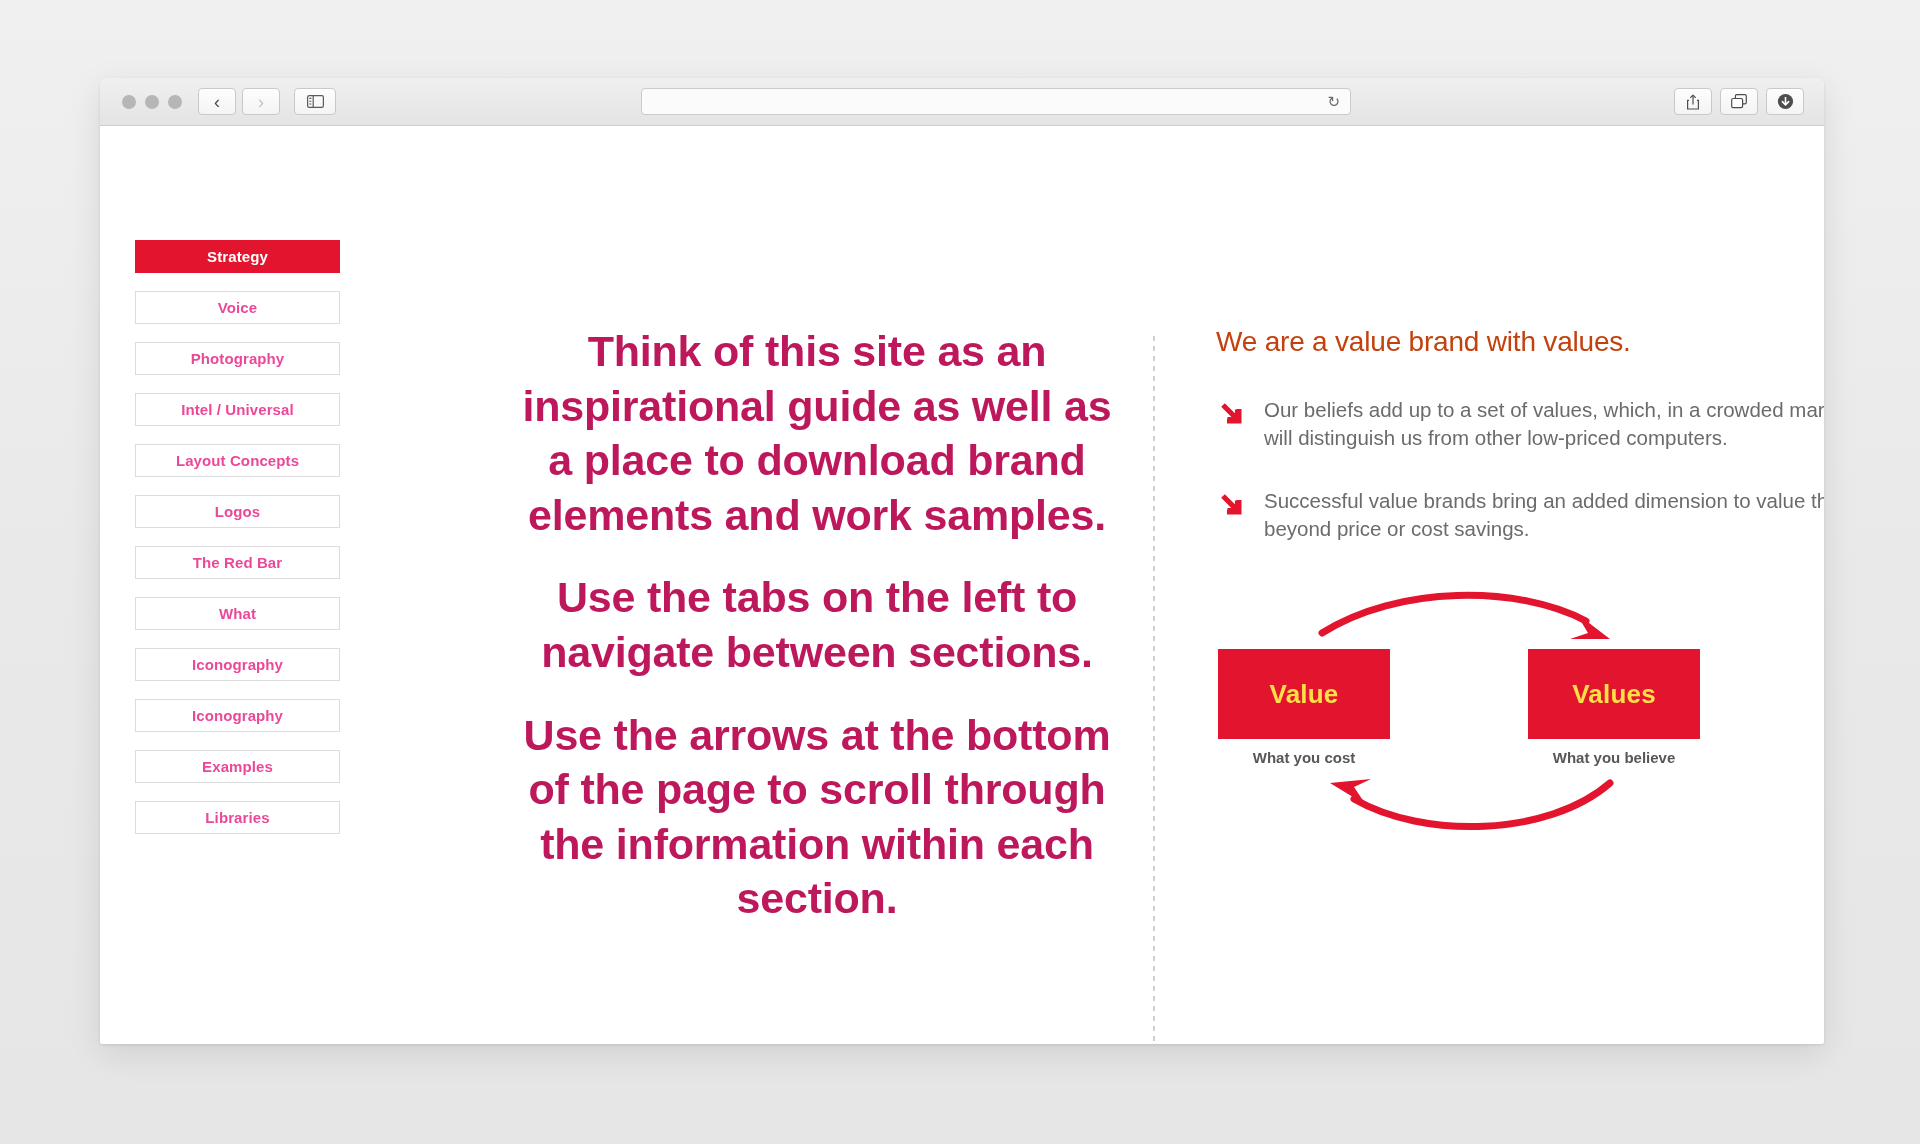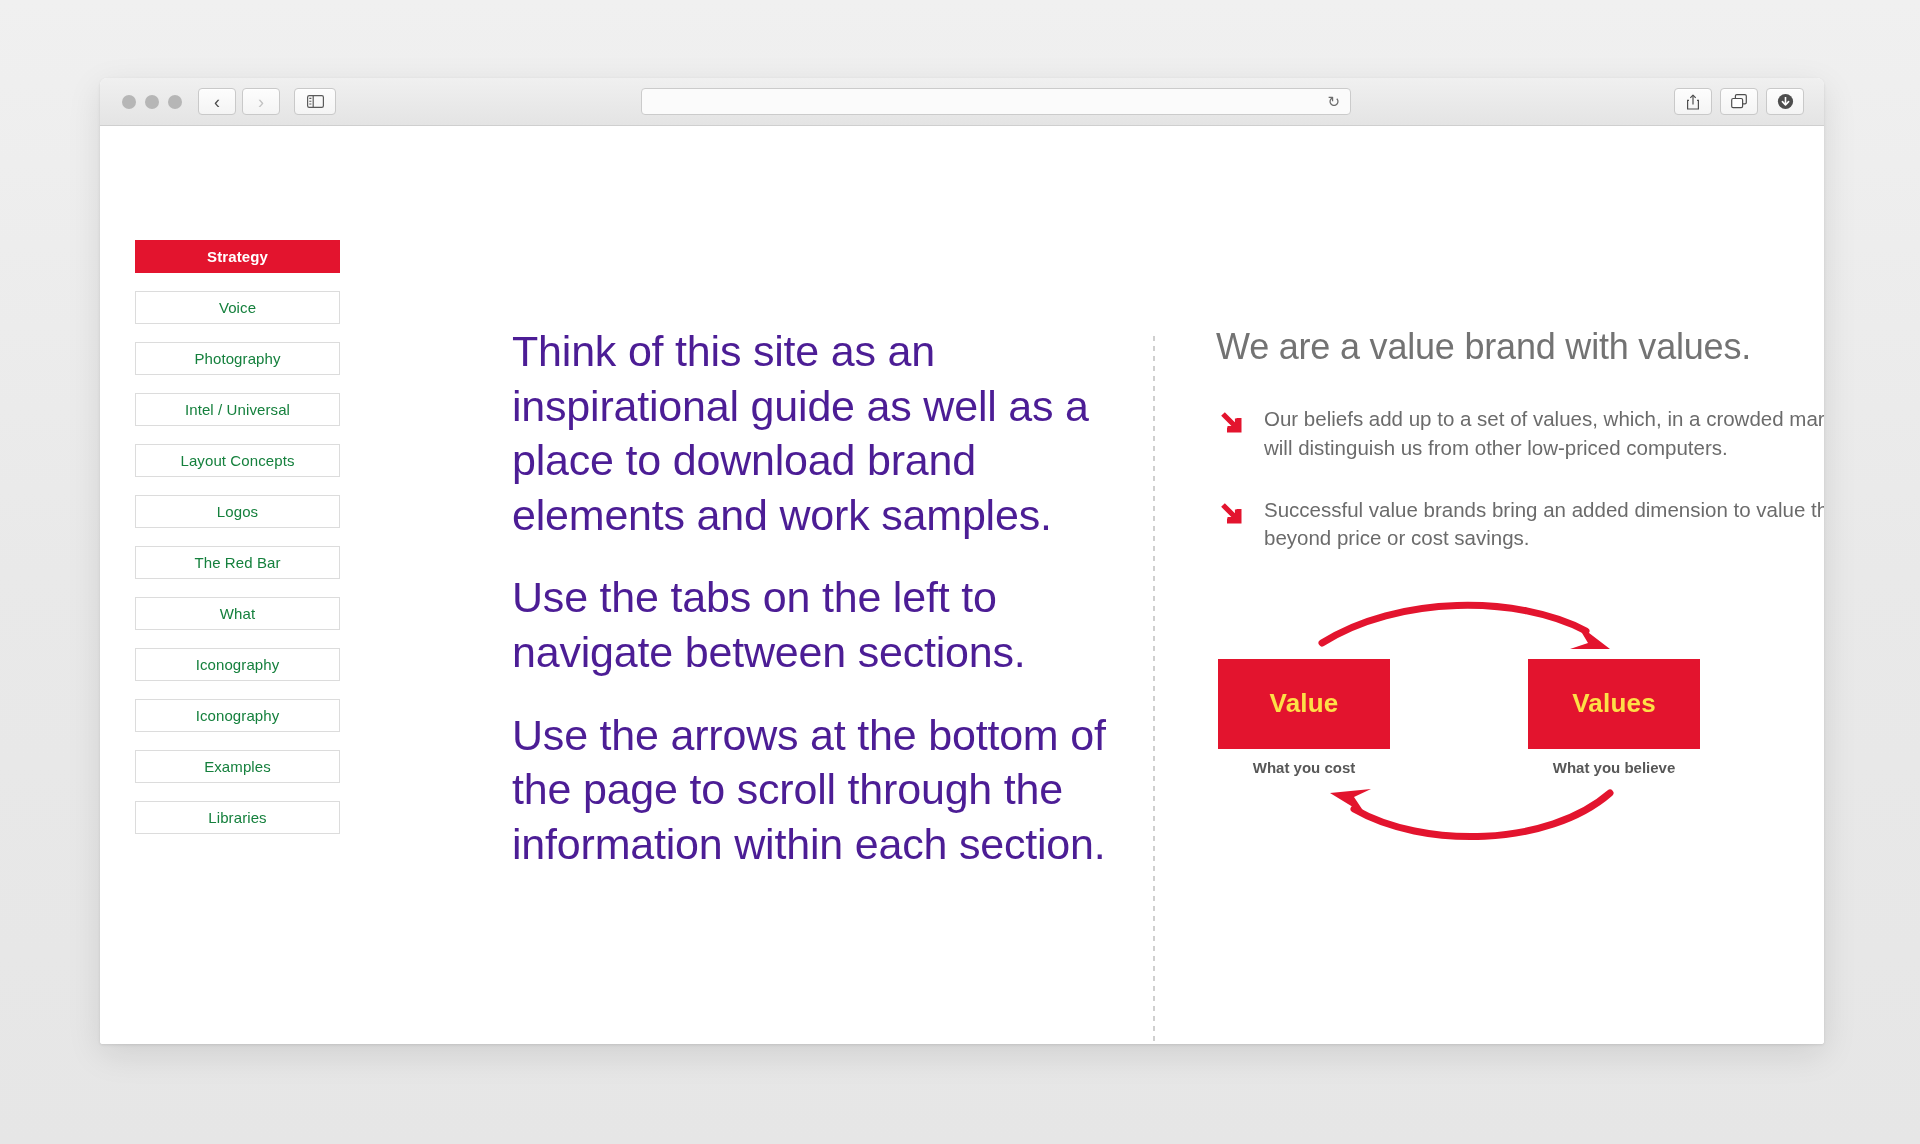--- a/index.html
+++ b/index.html
@@ -129,46 +129,48 @@
     width: 205px;
   }
   .nav-item {
     height: 33px;
     border: 1px solid #dcdcdc;
     background: #ffffff;
     display: flex;
     align-items: center;
     justify-content: center;
     font-size: 15px;
-    color: #15803d;
+    color: #ec4899;
     box-sizing: border-box;
     margin-bottom: 18px;
     letter-spacing: 0.1px;
+    font-weight: bold;
   }
   .nav-item.active {
     background: #e3142e;
     border-color: #e3142e;
     color: #ffffff;
     font-weight: bold;
   }
 
   
   .left-col {
     position: absolute;
     left: 412px;
     top: 198px;
     width: 610px;
   }
   .big-red {
-    color: #4c1d95;
+    color: #be185d;
     font-size: 43px;
     line-height: 1.27;
-    font-weight: 400;
+    font-weight: 700;
     margin: 0 0 28px 0;
     letter-spacing: -0.2px;
+    text-align: center;
   }
   .big-red:last-child { margin-bottom: 0; }
 
   
   .divider {
     position: absolute;
     left: 1053px;
     top: 210px;
     width: 2px;
     height: 730px;
@@ -178,22 +180,22 @@
   }
 
   
   .right-col {
     position: absolute;
     left: 1116px;
     top: 200px;
     width: 700px;
   }
   .right-heading {
-    color: #737373;
-    font-size: 36px;
+    color: #c2410c;
+    font-size: 28px;
     line-height: 1.15;
     font-weight: 400;
     margin: 0 0 38px 0;
     letter-spacing: -0.2px;
   }
   .bullet {
     display: flex;
     align-items: flex-start;
     margin-bottom: 34px;
   }

